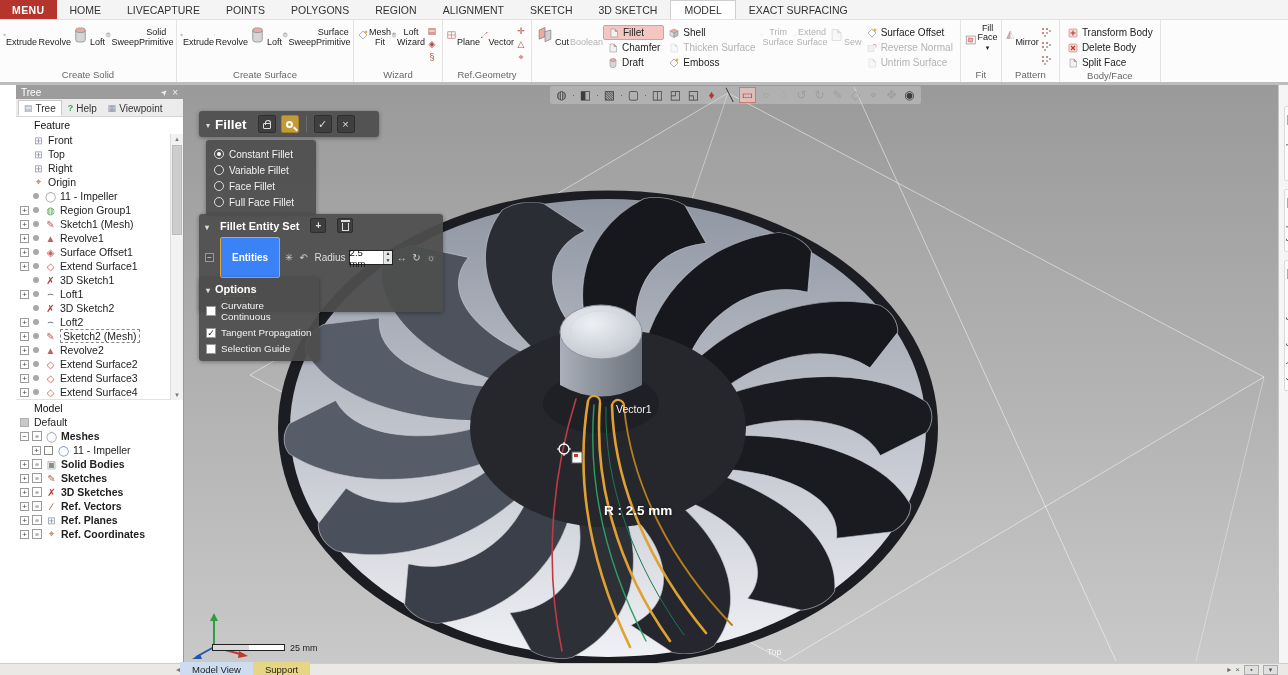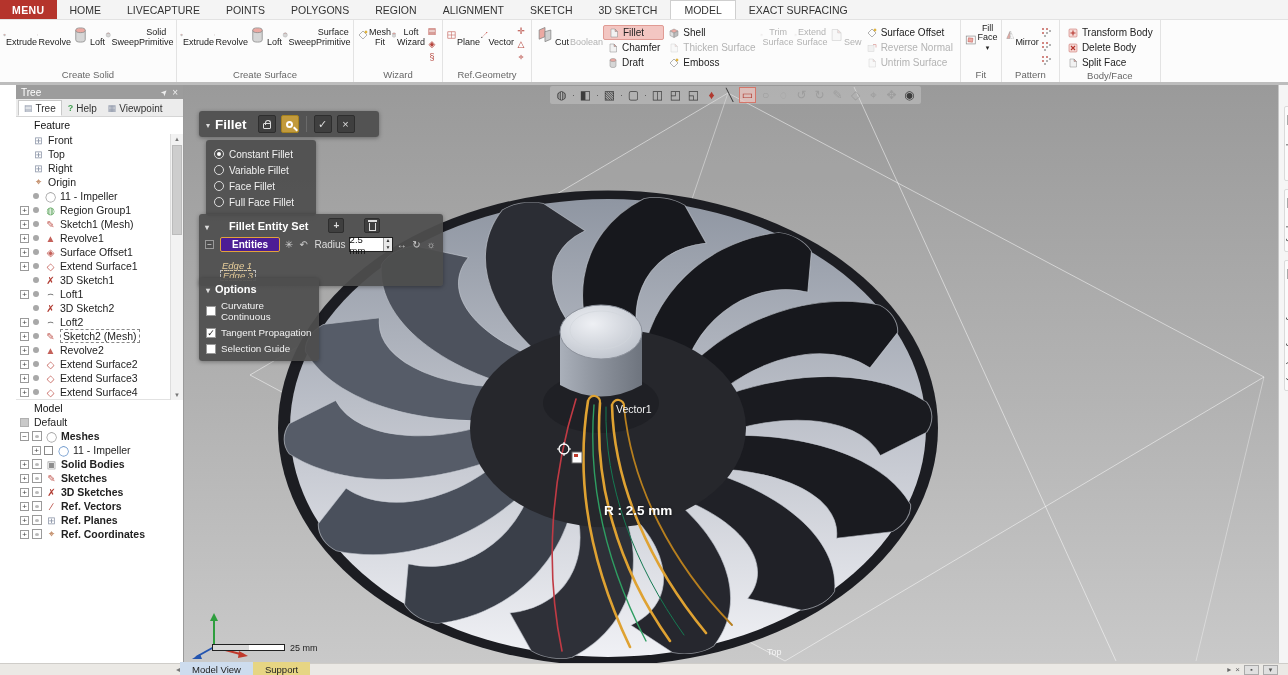--- a/index.html
+++ b/index.html
@@ -93,24 +93,24 @@
   .lockic::before{content:"";position:absolute;left:1px;top:-4px;width:4px;height:4px;border:1px solid #ddd;border-bottom:none;border-radius:3px 3px 0 0}
   .magic{width:7px;height:7px;border:2px solid #fff;border-radius:50%;position:relative}
   .magic::after{content:"";position:absolute;left:5px;top:5px;width:5px;height:2px;background:#fff;transform:rotate(45deg)}
   .trashic{width:7px;height:8px;border:1px solid #ddd;border-top:none;position:relative;margin-top:2px}
   .trashic::before{content:"";position:absolute;left:-2px;top:-3px;width:9px;height:2px;background:#ddd}
   #fradio{left:22px;top:55px;width:110px;padding:6px 8px}
   .ropt{display:flex;align-items:center;height:16px;font-size:10px;color:#f2f2f2}
   .rdo{width:10px;height:10px;border:1px solid #ddd;border-radius:50%;margin-right:5px;background:#4f4f4f;position:relative;flex:none}
   .rdo.on::before{content:"";position:absolute;left:2px;top:2px;width:4px;height:4px;background:#fff;border-radius:50%}
   #fentity{left:15px;top:129px;width:244px;padding:4px 6px 5px}
-  .fe-head{display:flex;align-items:center;gap:20px;font-size:11px;font-weight:bold;color:#fff}
+  .fe-head{display:flex;align-items:center;gap:11px;font-size:11px;font-weight:bold;color:#fff}
   .fe-row{display:flex;align-items:center;margin-top:4px;gap:3px}
   .exp.dark{background:#4f4f4f;border-color:#999;color:#eee}
-  .entbtn{border:1px solid #e2a23b;background:#4c1d95;color:#fff;font-weight:bold;font-size:10px;padding:1px 11px;border-radius:2px}
+  .entbtn{border:1px solid #e2a23b;background:#3b82f6;color:#fff;font-weight:bold;font-size:10px;padding:14px 11px;border-radius:2px}
   .feic{color:#ccc;font-size:10px;width:13px;text-align:center}
   .rad-label{font-size:10px;color:#ddd;margin-left:2px}
   .rad-input{width:48px;height:15px;background:#fff;color:#111;font-size:9.5px;display:flex;align-items:center;justify-content:flex-end;border:1px solid #222;position:relative;padding-right:11px}
   .spin{position:absolute;right:0;top:0;bottom:0;width:9px;border-left:1px solid #999;display:flex;flex-direction:column;background:#e8e8e8}
   .spin i{flex:1;font-size:5px;line-height:4px;text-align:center;color:#333;font-style:normal}
   .edges{margin:9px 0 0 15px;font-size:9.5px;font-style:italic;color:#e9cf9b}
   .edge{text-decoration:underline dotted;width:max-content;padding:0 2px;line-height:9px}
   .edge.sel{border:1px dashed #bbb}
   #foptions{left:15px;top:193px;width:120px;padding:5px 7px 7px}
   .fo-head{font-size:11px;font-weight:bold;color:#fff;display:flex;gap:5px;align-items:center}

